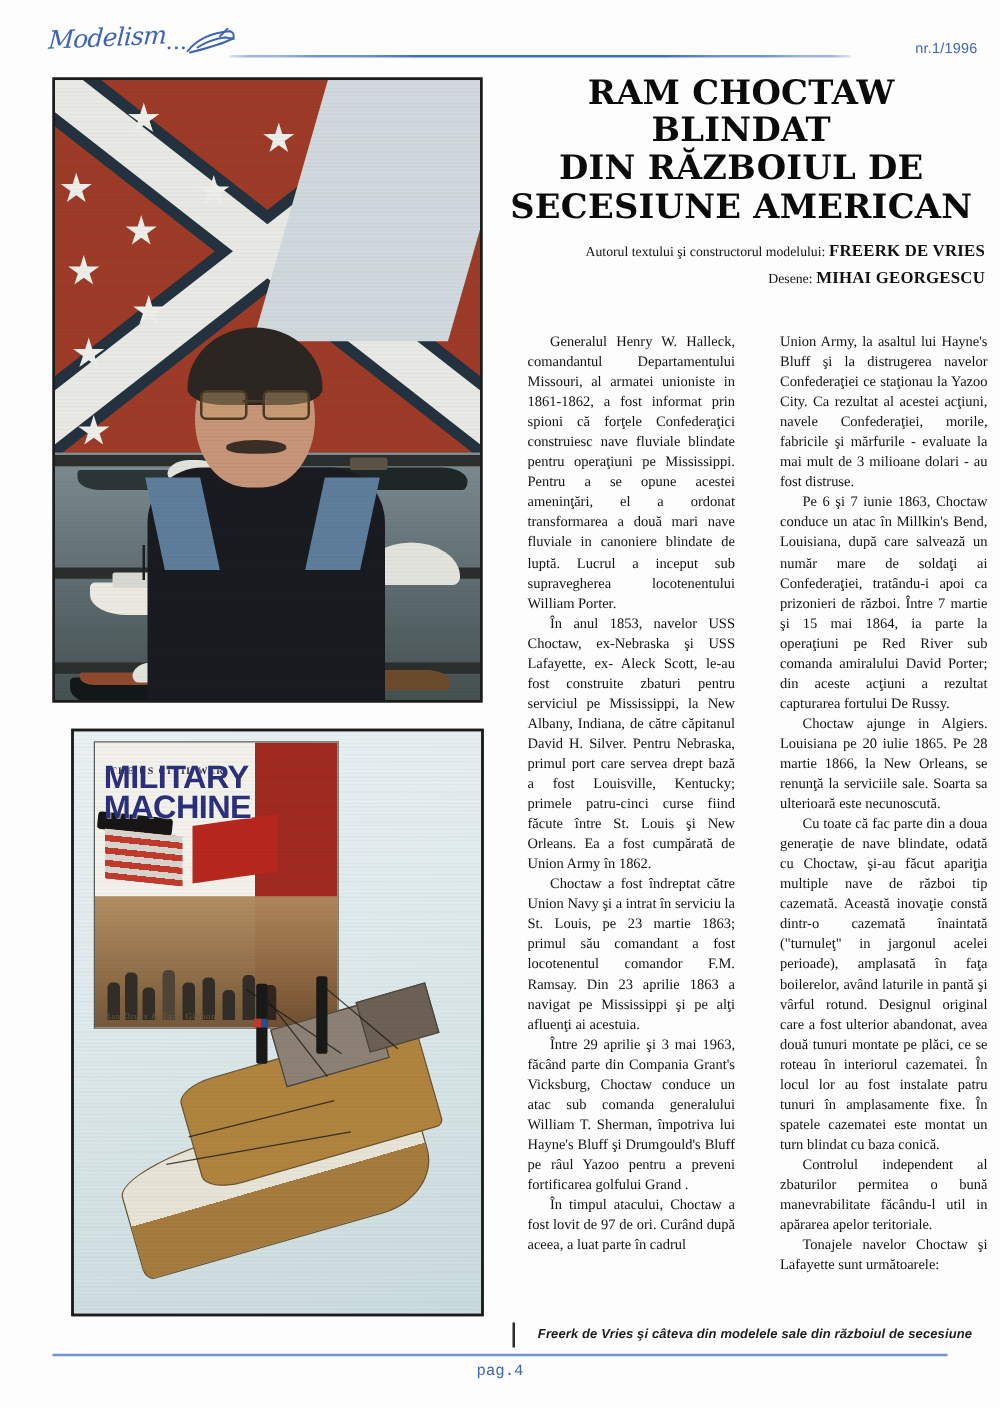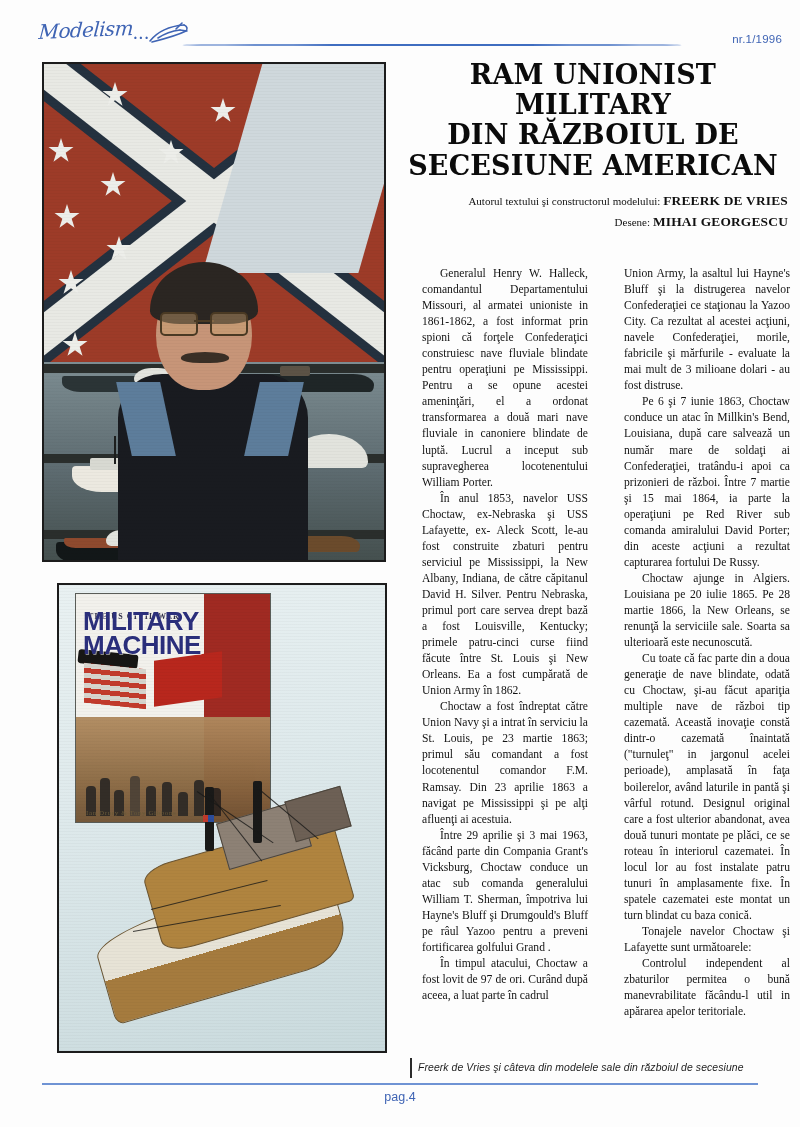--- a/index.html
+++ b/index.html
@@ -407,43 +407,44 @@
   .col p.noind { text-indent: 0; }
   .col b { font-weight: bold; }
 
   
   #caption {
     position: absolute;
     left: 418px; top: 1062px;
     width: 372px;
     font-family: "Liberation Sans", sans-serif;
     font-style: italic;
-    font-weight: normal;
+    font-weight: bold;
     font-size: 10.4px;
     color: #1c1c1c;
     letter-spacing: 0.1px;
+    text-align: center;
   }
   #caption-bar {
     position: absolute;
     left: 410px; top: 1058px;
     width: 2px; height: 20px;
     background: #2b2b2b;
   }
   #footer-rule {
     position: absolute;
     left: 42px; top: 1083px;
     width: 716px; height: 0;
     border-top: 2px solid #6f93d4;
   }
   #page-num {
     position: absolute;
     left: 0; top: 1090px;
     width: 800px;
     text-align: center;
-    font-family: Liberation Sans, sans-serif;
+    font-family: Liberation Mono, monospace;
     font-size: 12.5px;
     color: #3f64b4;
   }
 
   .scan-noise {
     position: absolute; inset: 0;
     pointer-events: none;
     opacity: 0.05;
     background:
       repeating-linear-gradient(0deg, rgba(0,0,0,0.5) 0 1px, transparent 1px 3px);
@@ -578,21 +579,21 @@
         <div class="sm-rig" style="left:58px;  top:128px; width:120px; transform:rotate(-14deg);"></div>
         <div class="sm-rig" style="left:40px;  top:150px; width:150px; transform:rotate(-10deg);"></div>
       </div>
 
       <div class="scan-noise"></div>
     </div>
   </div>
 
   <div id="article">
     <div id="headline">
-      <span class="l2">RAM UNIONIST MILITARY</span>
+      <span class="l2">RAM CHOCTAW BLINDAT</span>
       <span class="l3">DIN RĂZBOIUL DE</span>
       <span class="l4">SECESIUNE AMERICAN</span>
     </div>
     <div id="byline">
       <div>
         <span class="small">Autorul textului şi constructorul modelului:</span>
         <b>FREERK DE VRIES</b>
       </div>
       <div>
         <span class="small">Desene:</span>
@@ -609,22 +610,22 @@
       <p>Choctaw a fost îndreptat către Union Navy şi a intrat în serviciu la St. Louis, pe 23 martie 1863; primul său comandant a fost locotenentul comandor F.M. Ramsay. Din 23 aprilie 1863 a navigat pe Mississippi şi pe alţi afluenţi ai acestuia.</p>
       <p>Între 29 aprilie şi 3 mai 1963, făcând parte din Compania Grant's Vicksburg, Choctaw conduce un atac sub comanda generalului William T. Sherman, împotriva lui Hayne's Bluff şi Drumgould's Bluff pe râul Yazoo pentru a preveni fortificarea golfului Grand .</p>
       <p>În timpul atacului, Choctaw a fost lovit de 97 de ori. Curând după aceea, a luat parte în cadrul</p>
     </div>
 
     <div class="col" id="col-2">
       <p class="noind">Union Army, la asaltul lui Hayne's Bluff şi la distrugerea navelor Confederaţiei ce staţionau la Yazoo City. Ca rezultat al acestei acţiuni, navele Confederaţiei, morile, fabricile şi mărfurile - evaluate la mai mult de 3 milioane dolari - au fost distruse.</p>
       <p>Pe 6 şi 7 iunie 1863, Choctaw conduce un atac în Millkin's Bend, Louisiana, după care salvează un număr mare de soldaţi ai Confederaţiei, tratându-i apoi ca prizonieri de război. Între 7 martie şi 15 mai 1864, ia parte la operaţiuni pe Red River sub comanda amiralului David Porter; din aceste acţiuni a rezultat capturarea fortului De Russy.</p>
       <p>Choctaw ajunge in Algiers. Louisiana pe 20 iulie 1865. Pe 28 martie 1866, la New Orleans, se renunţă la serviciile sale. Soarta sa ulterioară este necunoscută.</p>
       <p>Cu toate că fac parte din a doua generaţie de nave blindate, odată cu Choctaw, şi-au făcut apariţia  multiple nave de război tip cazemată. Această inovaţie constă dintr-o cazemată înaintată ("turnuleţ" in jargonul acelei perioade), amplasată în faţa boilerelor, având laturile in pantă şi vârful rotund. Designul original care a fost ulterior abandonat, avea două tunuri montate pe plăci, ce se roteau în interiorul cazematei. În locul lor au fost instalate patru tunuri în amplasamente fixe. În spatele cazematei este montat un turn blindat cu baza conică.</p>
+      <p>Controlul independent al zbaturilor permitea o bună manevrabilitate făcându-l util in apărarea apelor teritoriale.</p>
       <p>Tonajele navelor Choctaw şi Lafayette sunt următoarele:</p>
-      <p>Controlul independent al zbaturilor permitea o bună manevrabilitate făcându-l util in apărarea apelor teritoriale.</p>
     </div>
 
   </div>
 
   <div id="caption-bar"></div>
   <div id="caption">Freerk de Vries şi câteva din modelele sale din războiul de secesiune</div>
 
   <div id="footer-rule"></div>
   <div id="page-num">pag.4</div>
 

